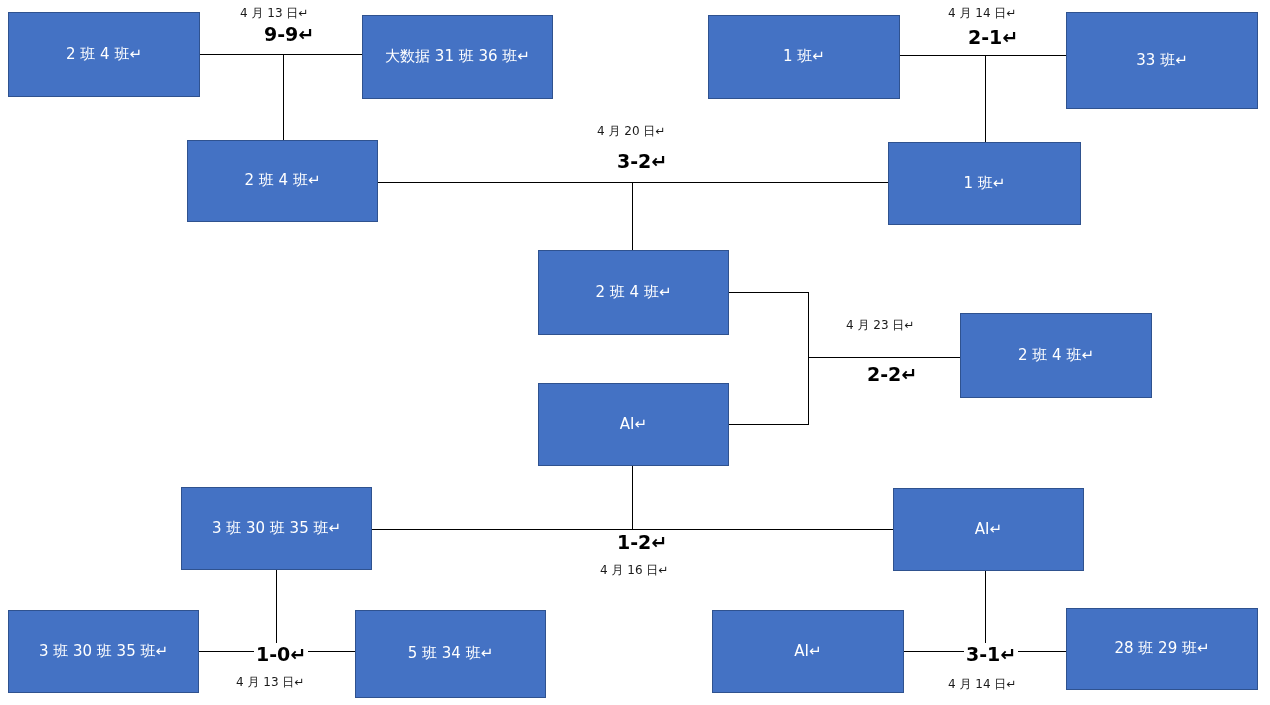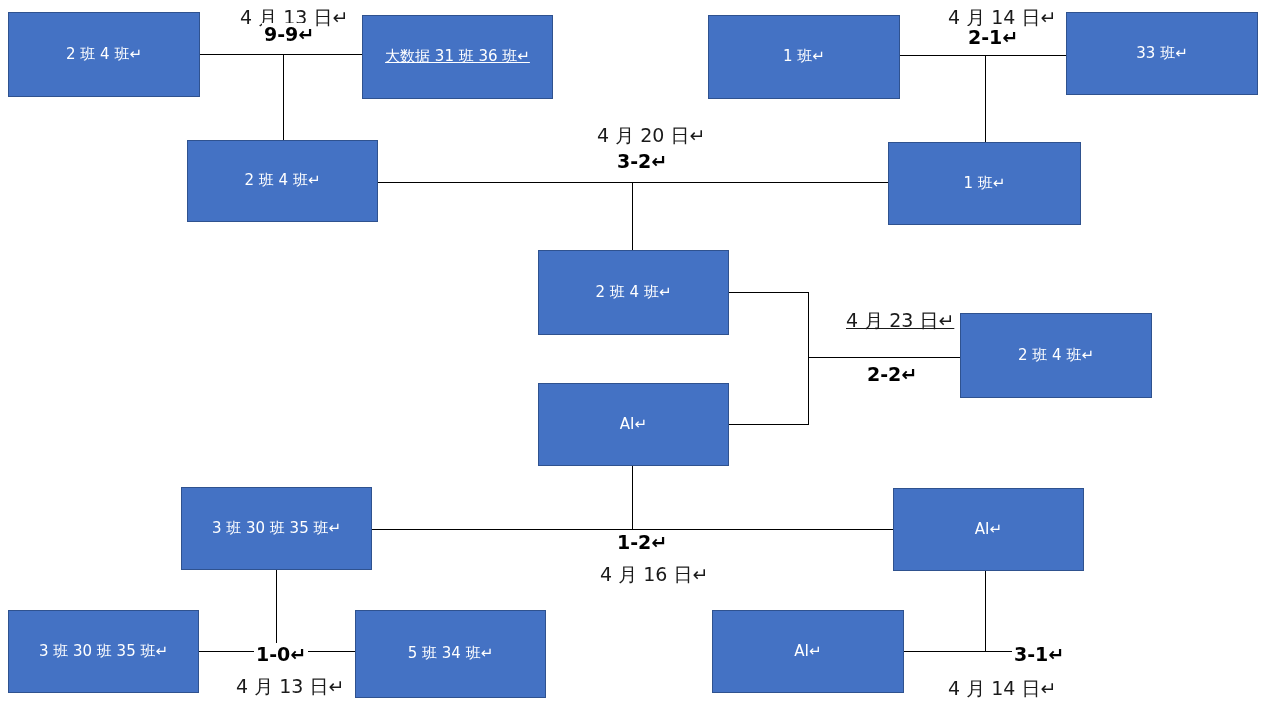--- a/index.html
+++ b/index.html
@@ -31,21 +31,21 @@
   }
   .hline { height: 1px; }
   .vline { width: 1px; }
   .lbl {
     position: absolute;
     white-space: nowrap;
     color: #1a1a1a;
     background: #ffffff;
     padding: 0 2px;
   }
-  .date { font-size: 19px; }
+  .date { font-size: 12px; }
   .score { font-size: 19px; font-weight: bold; color: #000000; }
 </style>
 </head>
 <body>
 
 <div class="canvas">
 
   <div class="hline" style="left:200px; top:54px; width:162px;"></div>
   <div class="vline" style="left:283px; top:54px; height:86px;"></div>
 
@@ -71,45 +71,46 @@
 
   <div class="lbl date" style="left:238px; top:5px;">4 月 13 日↵</div>
   <div class="lbl score" style="left:262px; top:23px;">9-9↵</div>
 
   <div class="lbl date" style="left:946px; top:5px;">4 月 14 日↵</div>
   <div class="lbl score" style="left:966px; top:26px;text-align:center;">2-1↵</div>
 
   <div class="lbl date" style="left:595px; top:123px;">4 月 20 日↵</div>
   <div class="lbl score" style="left:615px; top:150px;">3-2↵</div>
 
-  <div class="lbl date" style="left:844px; top:308px;text-decoration:underline;">4 月 23 日↵</div>
+  <div class="lbl date" style="left:844px; top:317px;">4 月 23 日↵</div>
   <div class="lbl score" style="left:865px; top:363px;">2-2↵</div>
 
   <div class="lbl score" style="left:615px; top:531px;">1-2↵</div>
   <div class="lbl date" style="left:598px; top:562px;text-align:right;">4 月 16 日↵</div>
 
   <div class="lbl score" style="left:254px; top:643px;">1-0↵</div>
   <div class="lbl date" style="left:234px; top:674px;">4 月 13 日↵</div>
 
-  <div class="lbl score" style="left:964px; top:643px;margin-left:48px;">3-1↵</div>
+  <div class="lbl score" style="left:964px; top:643px;">3-1↵</div>
   <div class="lbl date" style="left:946px; top:676px;">4 月 14 日↵</div>
 
   <div class="box" style="left:8px;    top:12px;  width:192px; height:85px;">2 班 4 班↵</div>
-  <div class="box" style="left:362px;  top:15px;  width:191px; height:84px;text-decoration:underline;">大数据 31 班 36 班↵</div>
+  <div class="box" style="left:362px;  top:15px;  width:191px; height:84px;">大数据 31 班 36 班↵</div>
   <div class="box" style="left:187px;  top:140px; width:191px; height:82px;">2 班 4 班↵</div>
 
   <div class="box" style="left:708px;  top:15px;  width:192px; height:84px;">1 班↵</div>
-  <div class="box" style="left:1066px; top:12px;  width:192px; height:83px;">33 班↵</div>
+  <div class="box" style="left:1066px; top:12px;  width:192px; height:97px;">33 班↵</div>
   <div class="box" style="left:888px;  top:142px; width:193px; height:83px;">1 班↵</div>
 
   <div class="box" style="left:538px;  top:250px; width:191px; height:85px;">2 班 4 班↵</div>
   <div class="box" style="left:538px;  top:383px; width:191px; height:83px;">AI↵</div>
   <div class="box" style="left:960px;  top:313px; width:192px; height:85px;">2 班 4 班↵</div>
 
   <div class="box" style="left:181px;  top:487px; width:191px; height:83px;">3 班 30 班 35 班↵</div>
   <div class="box" style="left:893px;  top:488px; width:191px; height:83px;">AI↵</div>
 
   <div class="box" style="left:8px;    top:610px; width:191px; height:83px;">3 班 30 班 35 班↵</div>
   <div class="box" style="left:355px;  top:610px; width:191px; height:88px;">5 班 34 班↵</div>
 
   <div class="box" style="left:712px;  top:610px; width:192px; height:83px;">AI↵</div>
+  <div class="box" style="left:1066px; top:608px; width:192px; height:82px;">28 班 29 班↵</div>
 
 </div>
 
 </body></html>

